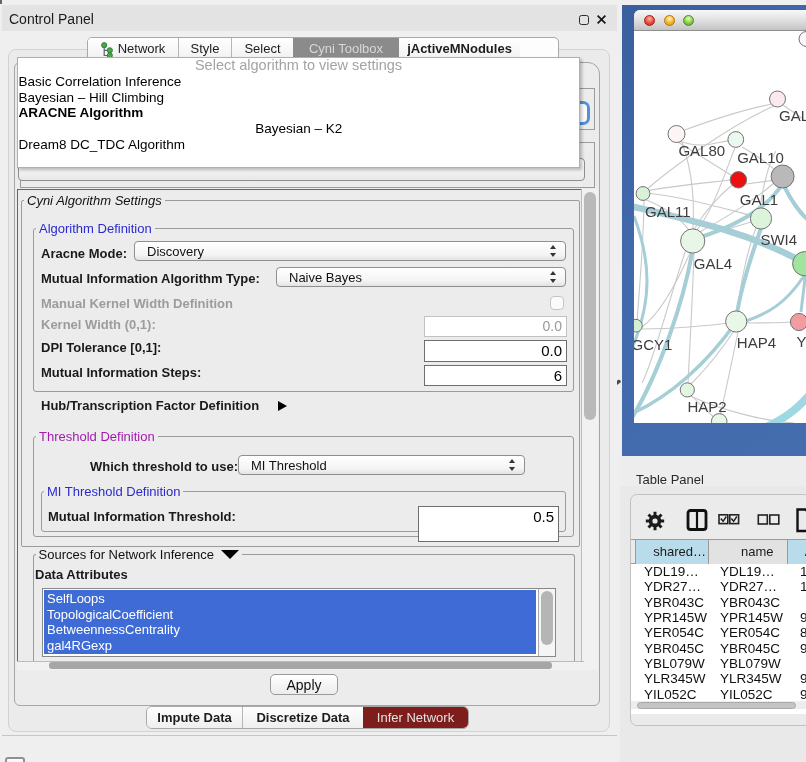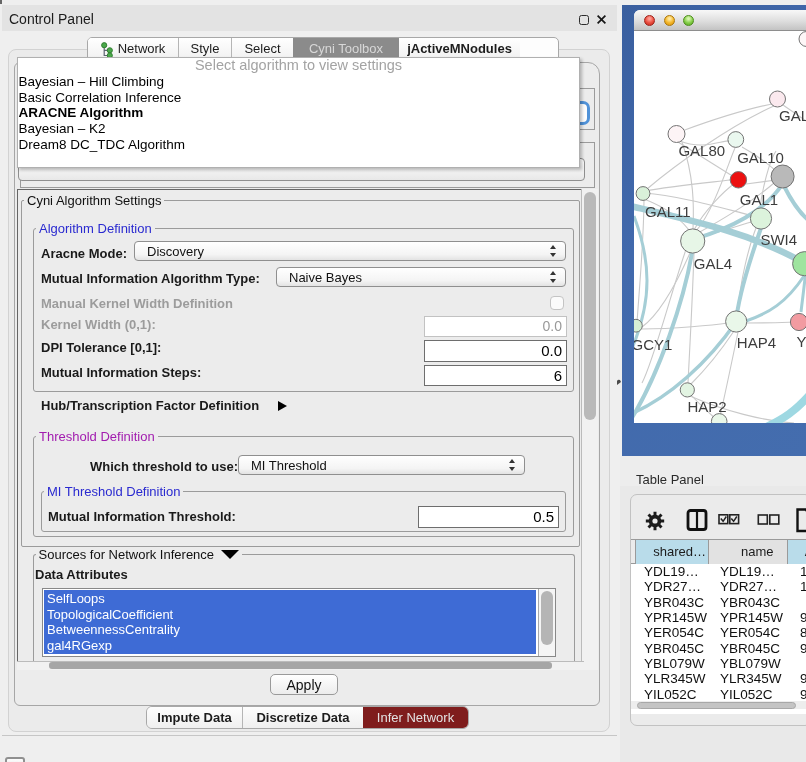--- a/index.html
+++ b/index.html
@@ -194,21 +194,21 @@
 <div class="abs" style="left:14px; top:62px; width:586px; height:644px; background:#ececec; border:1px solid #a6a6a6; border-radius:6px 12px 6px 6px;"></div>
 
 <div class="abs" style="left:20px; top:88px; width:575px; height:42px; border:1px solid #9b9b9b;"></div>
 <div class="abs" style="left:566px; top:100.5px; width:24px; height:24px; border:3px solid #5092d8; border-radius:7px; background:#fdfdfd;"></div>
 <div class="abs" style="left:20px; top:142px; width:575px; height:46px; border:1px solid #9b9b9b;"></div>
 <div class="abs" style="left:18px; top:158px; width:567px; height:23px; border:1px solid #8f8f8f; border-radius:4px; background:linear-gradient(#fff,#e8e8e8);"></div>
 
 <div class="abs" style="left:17px; top:189px; width:581px; height:481px; border:1px solid #666; background:#ececec; z-index:3;"></div>
 
 <div class="tbox" style="left:21px; top:199.5px; width:559px; height:347.5px; border-radius:2px; z-index:4;">
-  <span style="color:#111; font-size:13px;">Cyni Algorithm Settings</span>
+  <span style="color:#111; font-size:13px;font-style:italic;">Cyni Algorithm Settings</span>
 </div>
 
 <div class="tbox" style="left:33px; top:227.5px; width:541px; height:164.5px; z-index:4;">
   <span style="color:#2a2ad0; font-size:13px;">Algorithm Definition</span>
 </div>
 
 <div class="abs lbl" style="left:41px; top:246px; z-index:5;">Aracne Mode:</div>
 <div class="combo" style="left:134px; top:241px; width:432px; height:20px; z-index:5;">Discovery<span class="arrows"></span></div>
 
 <div class="abs lbl" style="left:41px; top:271px; z-index:5;">Mutual Information Algorithm Type:</div>
@@ -234,21 +234,21 @@
   <span style="color:#a21caf; font-size:13px;">Threshold Definition</span>
 </div>
 
 <div class="abs lbl" style="left:90px; top:459px; z-index:5;">Which threshold to use:</div>
 <div class="combo" style="left:238px; top:455px; width:287px; height:20px; z-index:5;">MI Threshold<span class="arrows"></span></div>
 
 <div class="tbox" style="left:41px; top:491px; width:525px; height:40.5px; z-index:5;">
   <span style="color:#2a2ad0; font-size:13px; background:#ececec;">MI Threshold Definition</span>
 </div>
 <div class="abs lbl" style="left:48px; top:509px; z-index:6;">Mutual Information Threshold:</div>
-<div class="field" style="left:418px; top:506px; width:141px; height:22px; border:1px solid #6e6e6e; color:#000; line-height:20px; font-size:15px; z-index:6;">0.5</div>
+<div class="field" style="left:418px; top:506px; width:141px; height:36px; border:1px solid #6e6e6e; color:#000; line-height:20px; font-size:15px; z-index:6;">0.5</div>
 
 <div class="tbox" style="left:32.5px; top:553.8px; width:542px; height:116px; border-bottom:none; z-index:4;">
   <span style="color:#111; font-size:13px;">Sources for Network Inference
     <span style="display:inline-block; margin-left:3px; width:0; height:0; border-left:9px solid transparent; border-right:9px solid transparent; border-top:9px solid #000; vertical-align:0px;"></span>
   </span>
 </div>
 <div class="abs lbl" style="left:35px; top:567px; font-size:13px; z-index:5;">Data Attributes</div>
 
 <div class="abs" style="left:42px; top:588px; width:514px; height:69px; border:1px solid #888; background:#fff; z-index:5; overflow:hidden;">
   <div style="position:absolute; left:1px; top:1px; width:492px; height:64px; background:#3e6bd5;"></div>
@@ -269,18 +269,18 @@
 <div class="abs" style="left:146px; top:706px; width:323px; height:23px; display:flex; border:1px solid #a8a8a8; border-radius:6px; overflow:hidden; font-size:13px; font-weight:bold; color:#1c1c1c;">
   <div style="width:96px; display:flex; align-items:center; justify-content:center; border-right:1px solid #b5b5b5; background:linear-gradient(#fdfdfd,#efefef);">Impute Data</div>
   <div style="width:120px; display:flex; align-items:center; justify-content:center; background:linear-gradient(#fdfdfd,#efefef);">Discretize Data</div>
   <div style="width:105px; display:flex; align-items:center; justify-content:center; background:#7f1d1d; color:#e3e3e3; font-weight:normal;">Infer Network</div>
 </div>
 
 <div class="abs" style="left:5px; top:757px; width:20px; height:12px; border:2px solid #909090; border-radius:3px; background:linear-gradient(#fdfdfd,#e8e8e8);"></div>
 
 <div class="abs" style="left:17px; top:57px; width:563px; height:111px; background:#fff; border:1px solid #b0b0b0; box-shadow:2px 2px 3px rgba(0,0,0,0.25); z-index:20; font-size:13.5px; color:#000;">
   <div style="height:15.8px; line-height:15.8px; text-align:center; color:#a3a3a3; font-size:14.5px;">Select algorithm to view settings</div>
+  <div style="height:15.8px; line-height:15.8px; padding-left:0.5px;">Basic Correlation Inference</div>
   <div style="height:15.8px; line-height:15.8px; padding-left:0.5px;">Bayesian – Hill Climbing</div>
-  <div style="height:15.8px; line-height:15.8px; padding-left:0.5px;">Basic Correlation Inference</div>
   <div style="height:15.8px; line-height:15.8px; padding-left:0.5px; font-weight:bold;">ARACNE Algorithm</div>
-  <div style="height:15.8px; line-height:15.8px; padding-left:0.5px;">Bayesian – K2</div>
+  <div style="height:15.8px; line-height:15.8px; padding-left:0.5px;text-align:center;">Bayesian – K2</div>
   <div style="height:15.8px; line-height:15.8px; padding-left:0.5px;">Dream8 DC_TDC Algorithm</div>
 </div>
 
 </body></html>

